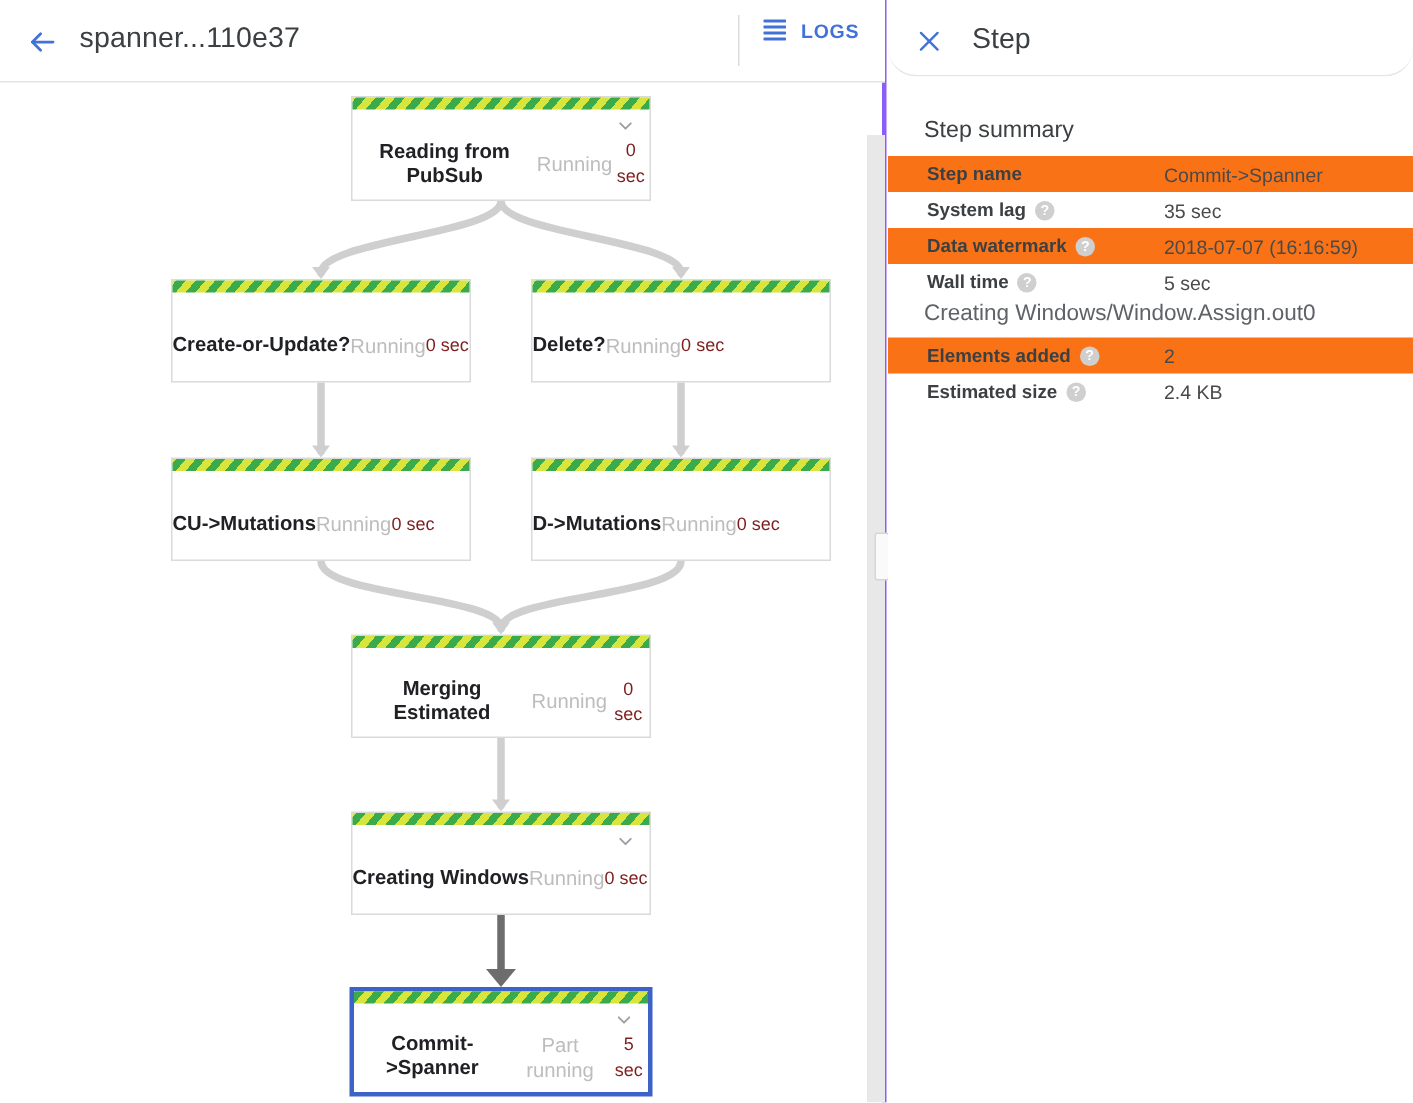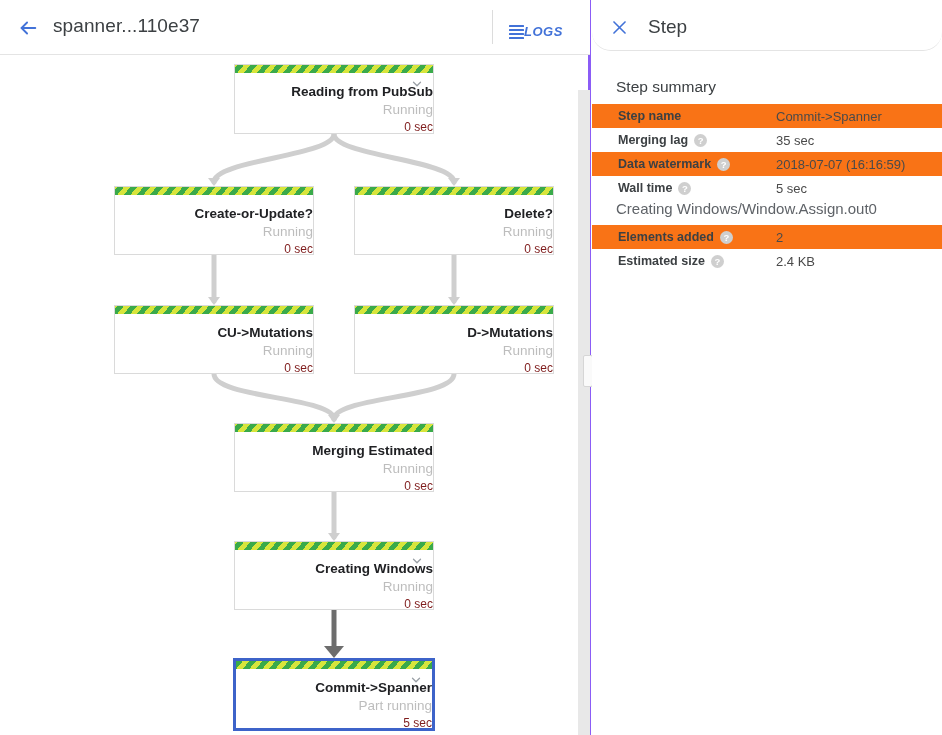--- a/index.html
+++ b/index.html
@@ -43,23 +43,22 @@
   }
 
   .header-divider {
     position: absolute; left: 492px; top: 10px;
     width: 1px; height: 34px; background: #dcdcdc;
   }
 
   .logs-button {
     position: absolute; left: 509px; top: 13px;
     height: 26px;
-    display: flex; align-items: flex-end; gap: 0;
+    display: flex; align-items: flex-start; gap: 10px;
     cursor: pointer;
-    font-style: italic;
   }
   .logs-icon { display: flex; flex-direction: column; gap: 2px; width: 15px; }
   .logs-icon i { display:block; height: 2px; background: #4272d8; border-radius:.5px; }
   .logs-icon i:nth-child(1){ width: 15px; }
   .logs-icon i:nth-child(2){ width: 15px; }
   .logs-icon i:nth-child(3){ width: 15px; }
   .logs-icon i:nth-child(4){ width: 15px; }
   .logs-label {
     font-size: 13px; font-weight: 600; color: #4272d8;
     letter-spacing: .5px;
@@ -87,22 +86,22 @@
     position: absolute; left: 0; top: 0; right: 0;
     height: 8px;
     background-image: repeating-linear-gradient(
       -50deg,
       #3aaa4a 0px, #3aaa4a 5px,
       #d7e53c 5px, #d7e53c 10px
     );
   }
   .node-body {
     position: absolute; left: 0; right: 0; top: 8px; bottom: 0;
-    display: flex; flex-direction: column;
-    align-items: flex-end; justify-content: flex-start;
+    display: flex; flex-direction: row;
+    align-items: center; justify-content: flex-start;
     padding-top: 11px;
   }
   .node-title {
     font-size: 13.5px; font-weight: bold; color: #202124;
     line-height: 16px; text-align: center;
   }
   .node-status {
     font-size: 13.5px; color: #bdbdbd; line-height: 17px;
     margin-top: 1px; text-align:center;
   }
@@ -365,21 +364,21 @@
       <div class="section-heading">Step summary</div>
       <div class="kv-table" id="step-summary-table">
           <div class="kv-row shaded">
             <div class="kv-key">
               <span>Step name</span>
             </div>
             <div class="kv-val">Commit-&gt;Spanner</div>
           </div>
           <div class="kv-row">
             <div class="kv-key">
-              <span>Merging lag</span>
+              <span>System lag</span>
               <span class="help-icon">?</span>
             </div>
             <div class="kv-val">35 sec</div>
           </div>
           <div class="kv-row shaded">
             <div class="kv-key">
               <span>Data watermark</span>
               <span class="help-icon">?</span>
             </div>
             <div class="kv-val">2018-07-07 (16:16:59)</div>

